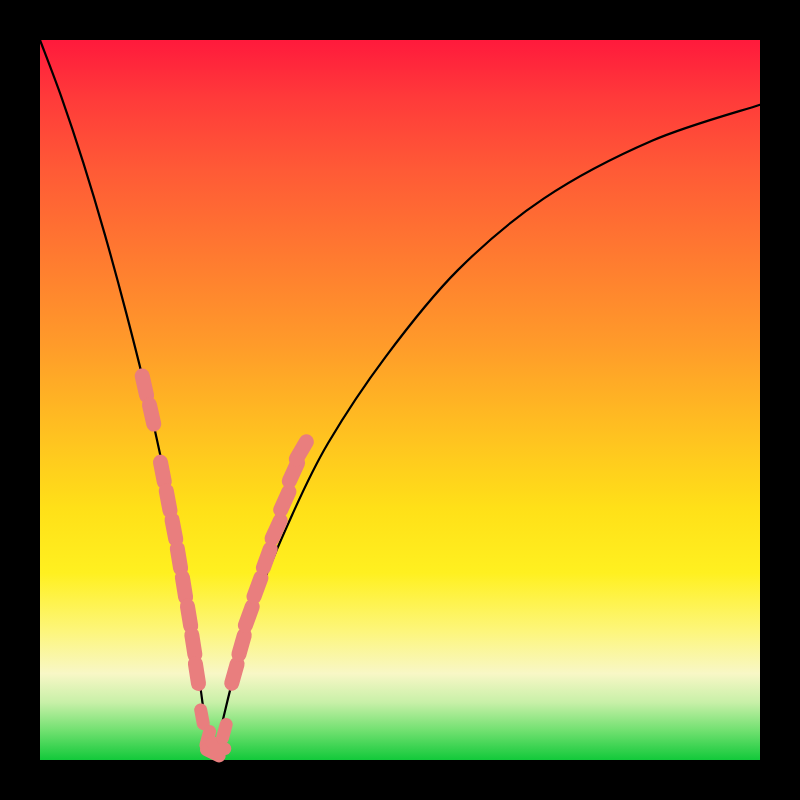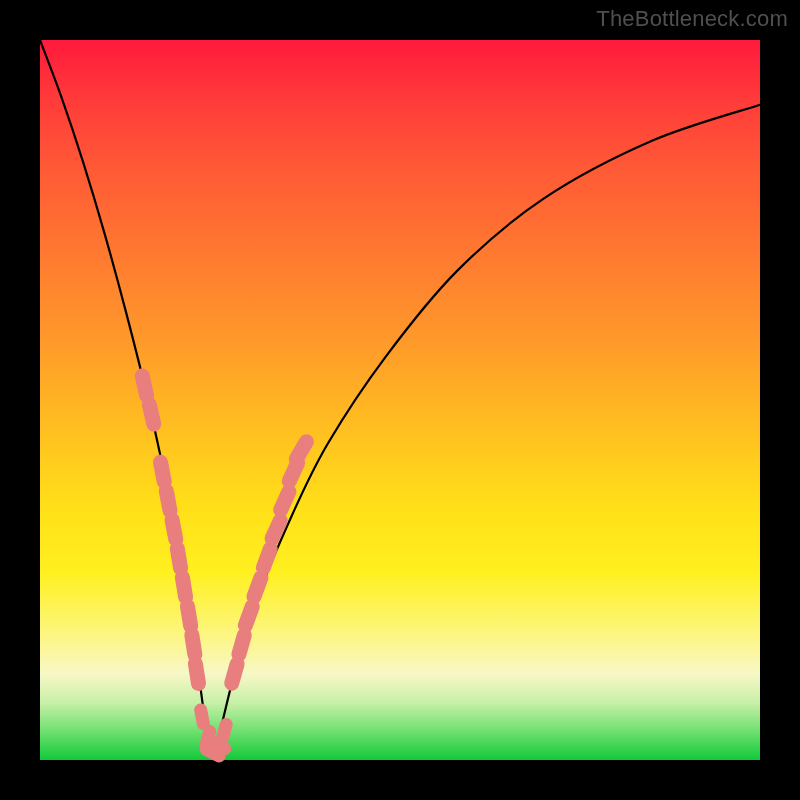--- a/index.html
+++ b/index.html
@@ -95,14 +95,13 @@
           <line x1="205.4" y1="585.4" x2="212.2" y2="566.6" stroke="#e97e7e" stroke-width="15" stroke-linecap="round"></line>
           <line x1="214.0" y1="556.6" x2="220.9" y2="537.8" stroke="#e97e7e" stroke-width="15" stroke-linecap="round"></line>
           <line x1="223.4" y1="527.8" x2="230.2" y2="509.0" stroke="#e97e7e" stroke-width="15" stroke-linecap="round"></line>
           <line x1="232.0" y1="498.7" x2="240.3" y2="480.5" stroke="#e97e7e" stroke-width="15" stroke-linecap="round"></line>
           <line x1="240.7" y1="469.9" x2="248.9" y2="451.7" stroke="#e97e7e" stroke-width="15" stroke-linecap="round"></line>
           <line x1="249.3" y1="441.1" x2="257.6" y2="422.9" stroke="#e97e7e" stroke-width="15" stroke-linecap="round"></line>
           <line x1="256.3" y1="419.0" x2="266.4" y2="401.8" stroke="#e97e7e" stroke-width="15" stroke-linecap="round"></line>
         </g>
     </svg>
   </div>
-  <div class="watermark">TheBottleneck.com</div>
 </div>
 
 </body></html>

